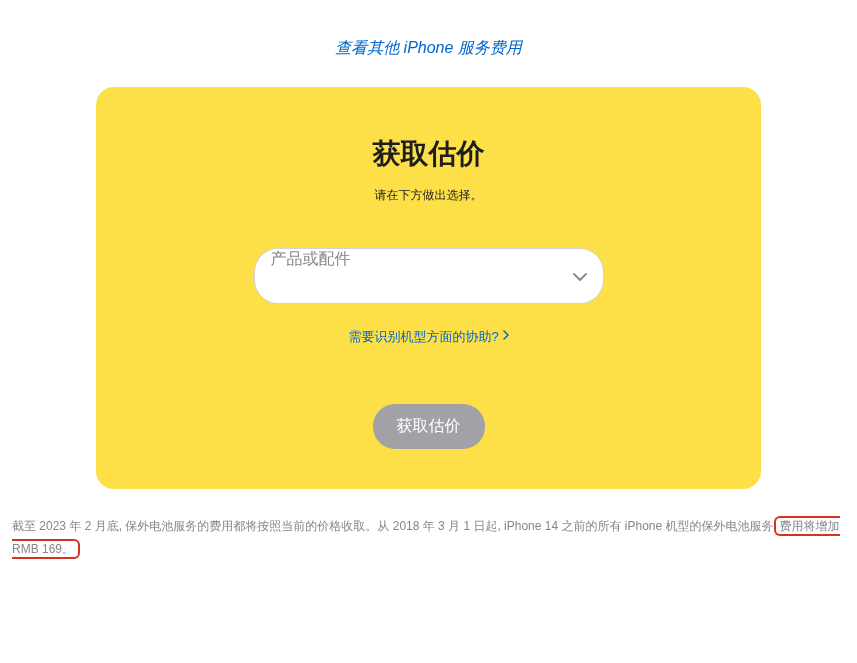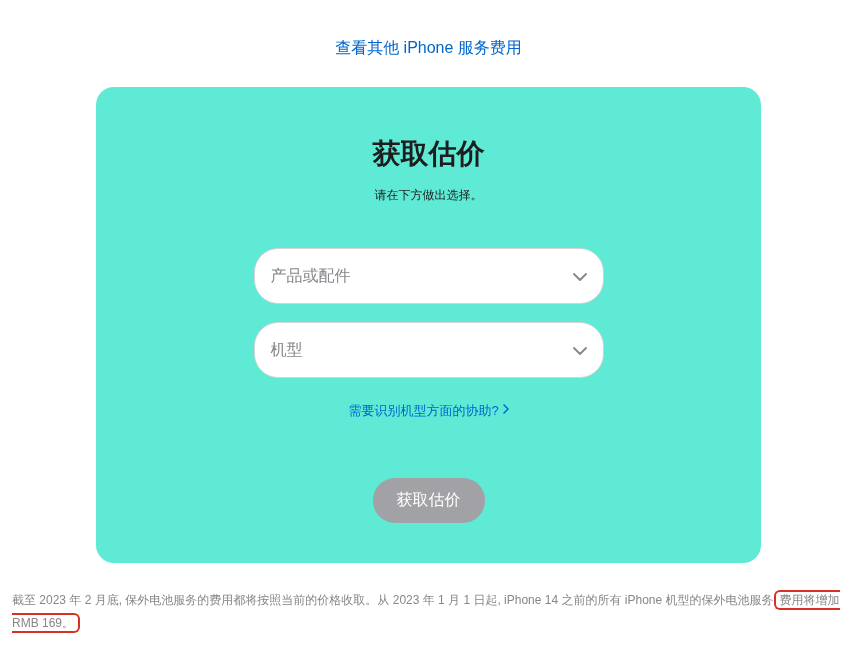--- a/index.html
+++ b/index.html
@@ -19,23 +19,24 @@
       padding: 0;
     }
     .top-link {
       text-align: center;
       padding: 38px 0 28px 0;
     }
     .top-link a {
       color: #0066cc;
       text-decoration: none;
       font-size: 16px;
+      font-style: italic;
     }
     .card {
-      background: #5eead4;
+      background: #fde047;
       border-radius: 18px;
       margin: 0 auto;
       width: 665px;
       padding: 48px 40px 40px 40px;
       text-align: center;
     }
     .card-title {
       font-size: 28px;
       font-weight: 600;
       color: #1d1d1f;
@@ -56,21 +57,21 @@
       height: 56px;
       background: #ffffff;
       border: 1px solid #d2d2d7;
       border-radius: 24px;
       padding: 0 44px 0 16px;
       font-size: 16px;
       color: #86868b;
       text-align: left;
       cursor: pointer;
       display: flex;
-      align-items: center;
+      align-items: flex-start;
       position: relative;
     }
     .chevron {
       position: absolute;
       right: 16px;
       top: 50%;
       transform: translateY(-50%);
       color: #86868b;
       pointer-events: none;
     }
@@ -128,43 +129,33 @@
       <div class="select-field">
         <span>产品或配件</span>
         <span class="chevron">
           <svg width="14" height="8" viewBox="0 0 14 8" fill="none">
             <path d="M1 1L7 7L13 1" stroke="#86868b" stroke-width="1.8" stroke-linecap="round" stroke-linejoin="round"></path>
           </svg>
         </span>
       </div>
     </div>
 
-    <div class="select-wrapper">
-      <div class="select-field">
-        <span>机型</span>
-        <span class="chevron">
-          <svg width="14" height="8" viewBox="0 0 14 8" fill="none">
-            <path d="M1 1L7 7L13 1" stroke="#86868b" stroke-width="1.8" stroke-linecap="round" stroke-linejoin="round"></path>
-          </svg>
-        </span>
-      </div>
-    </div>
 
     <a href="#" class="help-link">
       <span>需要识别机型方面的协助?</span>
       <span class="chev-right">
         <svg width="6" height="10" viewBox="0 0 6 10" fill="none">
           <path d="M1 1L5 5L1 9" stroke="#0066cc" stroke-width="1.5" stroke-linecap="round" stroke-linejoin="round"></path>
         </svg>
       </span>
     </a>
 
     <div>
       <button class="submit-button">获取估价</button>
     </div>
   </div>
 
   <div class="footer-text">
     <p>
-      <span>截至 2023 年 2 月底, 保外电池服务的费用都将按照当前的价格收取。从 2023 年 1 月 1 日起, iPhone 14 之前的所有 iPhone 机型的保外电池服务</span><span class="annotation-box">费用将增加 RMB 169。</span>
+      <span>截至 2023 年 2 月底, 保外电池服务的费用都将按照当前的价格收取。从 2018 年 3 月 1 日起, iPhone 14 之前的所有 iPhone 机型的保外电池服务</span><span class="annotation-box">费用将增加 RMB 169。</span>
     </p>
   </div>
 </div>
 
 </body></html>

